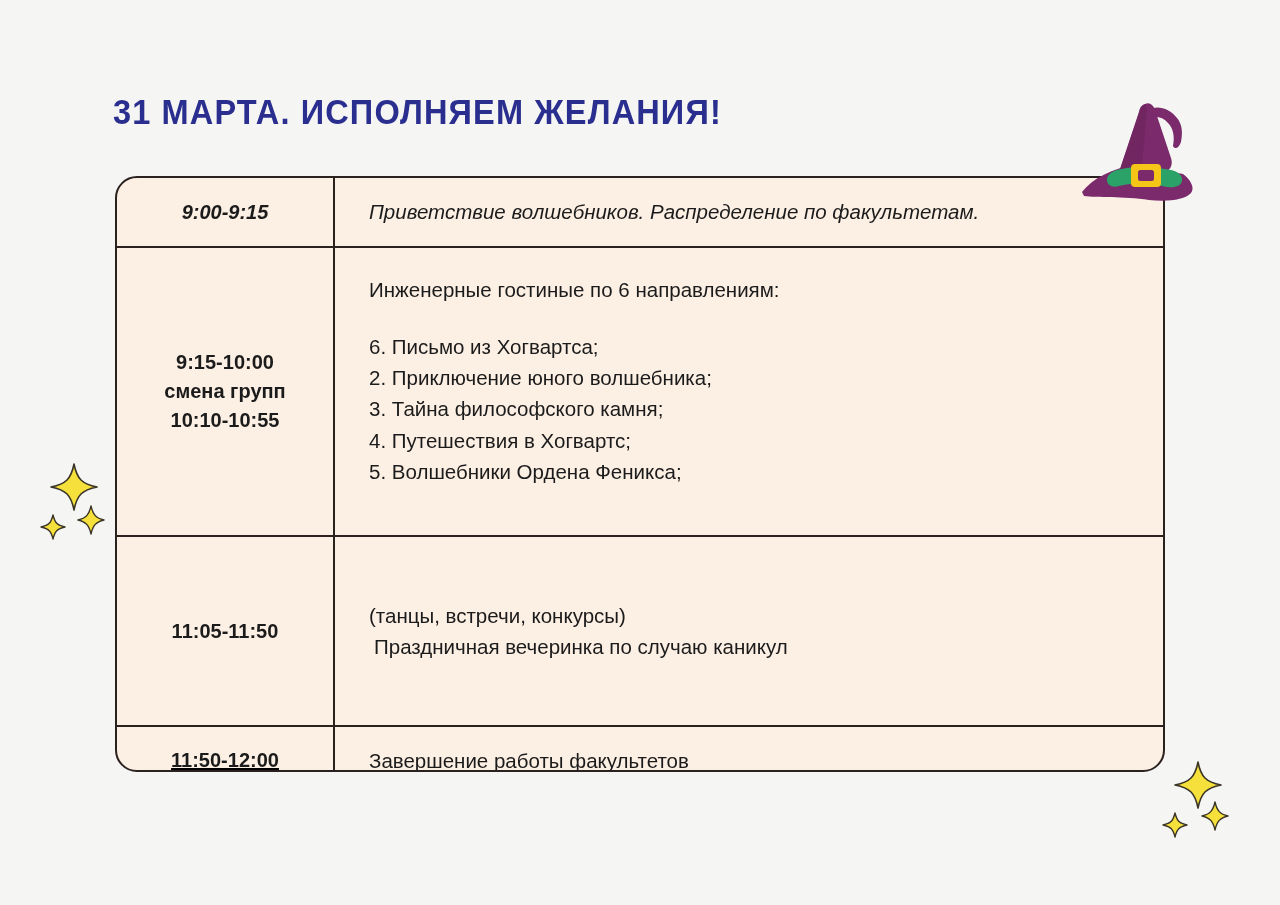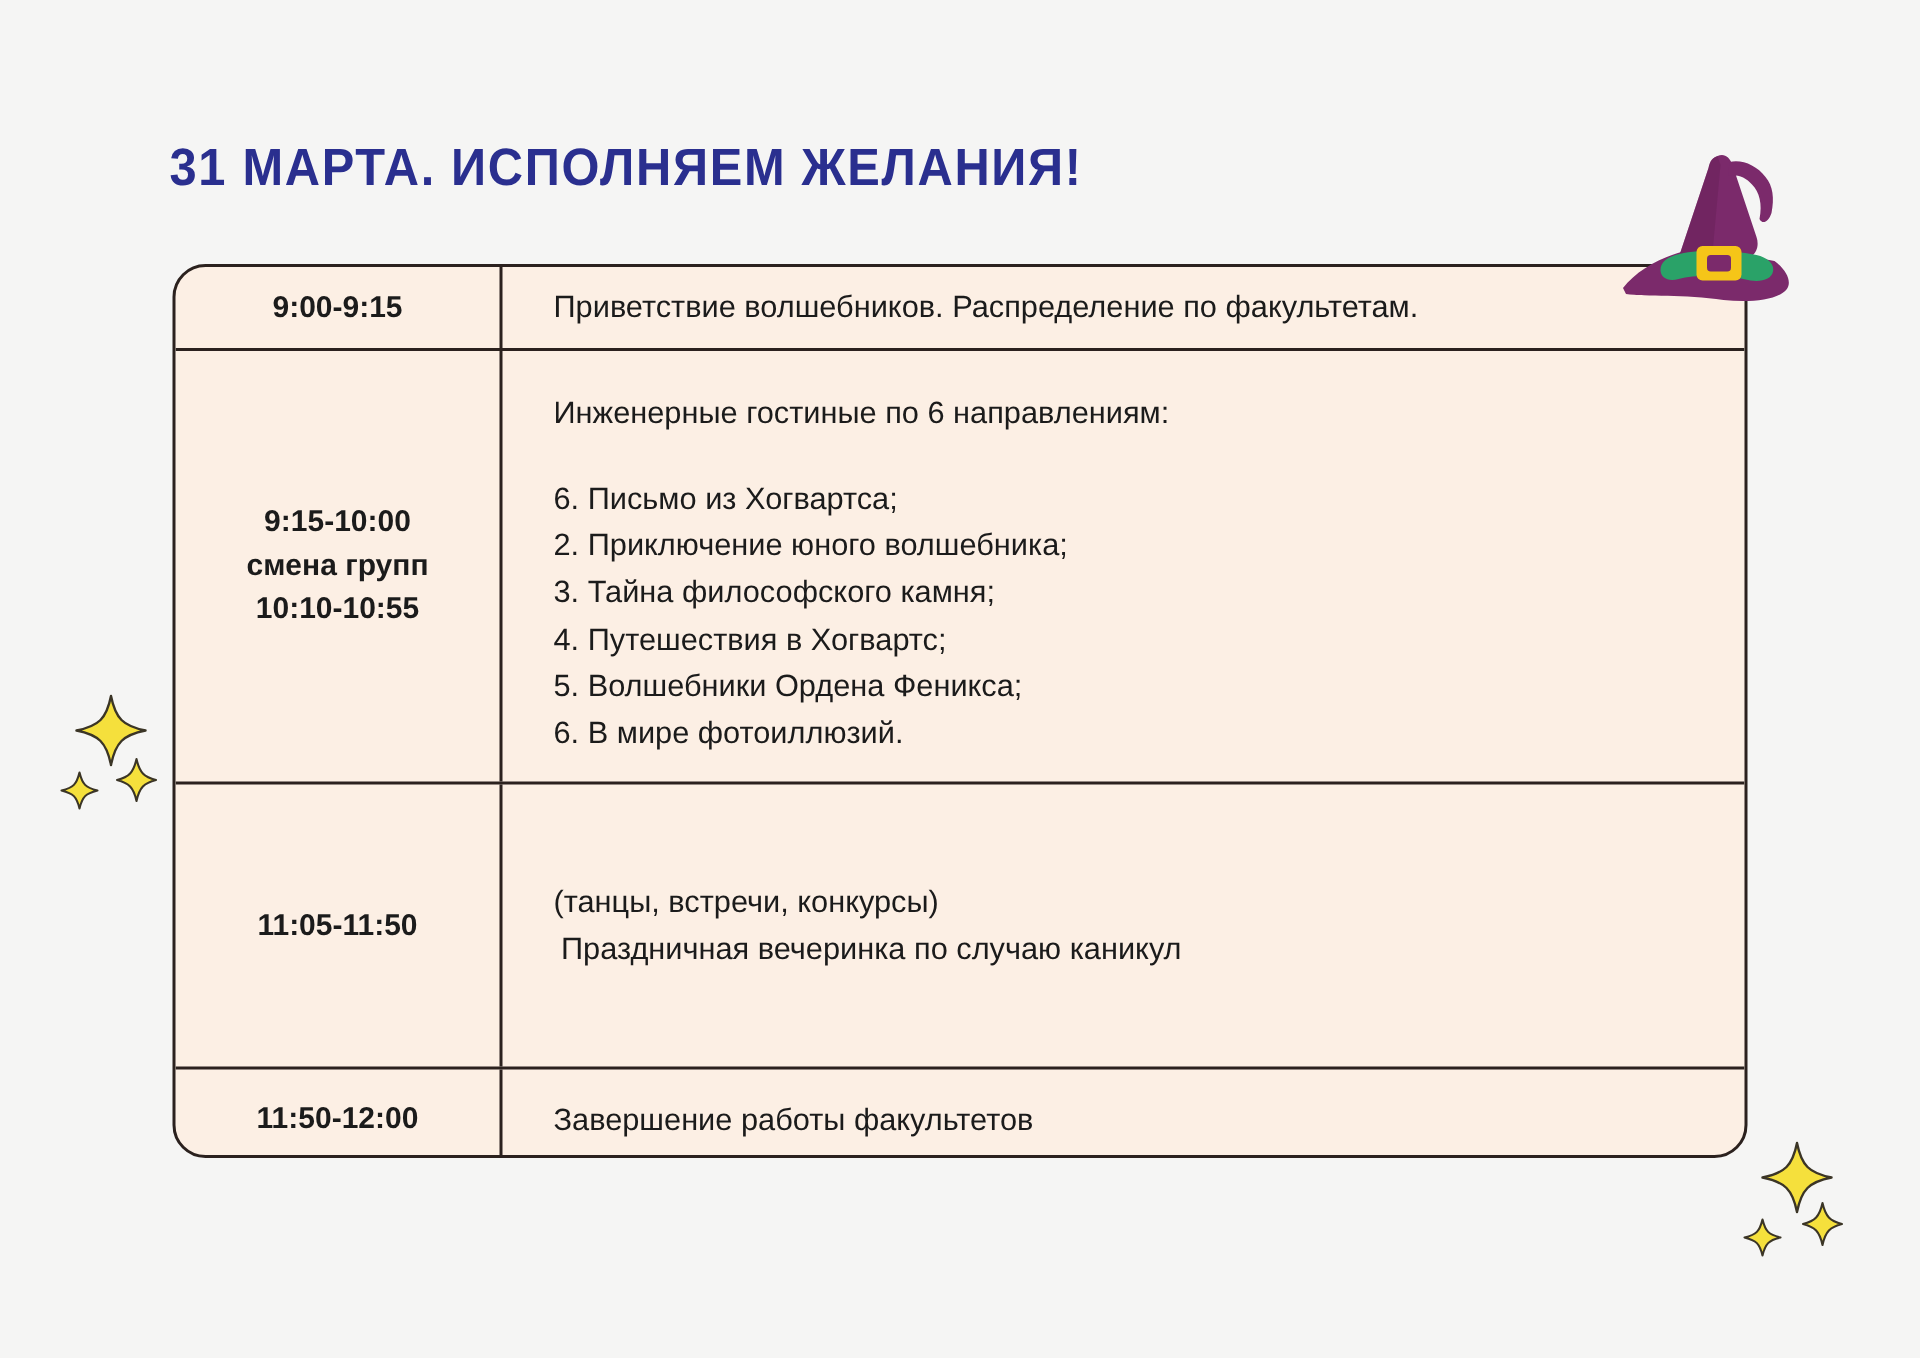--- a/index.html
+++ b/index.html
@@ -58,24 +58,24 @@
   .row {
     display: flex;
     flex: none;
     border-bottom: 2.5px solid #2b211e;
     box-sizing: border-box;
   }
   .row:last-child {
     border-bottom: none;
   }
 
-  .row-1 { height: 56px; }
+  .row-1 { height: 70px; font-style: italic; }
   .row-2 { height: 289px; }
   .row-3 { height: 190px; }
-  .row-4 { height: 67px; }
+  .row-4 { height: 67px; text-decoration: underline; }
 
   .cell-time {
     width: 218px;
     flex: none;
     border-right: 2.5px solid #2b211e;
     box-sizing: border-box;
     display: flex;
     flex-direction: column;
     align-items: center;
     justify-content: center;
@@ -176,21 +176,20 @@
       </div>
       <div class="cell-desc top-pad">
         <span class="desc-line">Инженерные гостиные по 6 направлениям:</span>
         <div class="list-gap"></div>
         <ul class="desc-list">
           <li>6. Письмо из Хогвартса;</li>
           <li>2. Приключение юного волшебника;</li>
           <li>3. Тайна философского камня;</li>
           <li>4. Путешествия в Хогвартс;</li>
           <li>5. Волшебники Ордена Феникса;</li>
-          <li>6. В мире фотоиллюзий.</li>
         </ul>
       </div>
     </div>
 
     <div class="row row-3">
       <div class="cell-time">
         <span>11:05-11:50</span>
       </div>
       <div class="cell-desc">
         <span class="desc-line">(танцы, встречи, конкурсы)</span>

